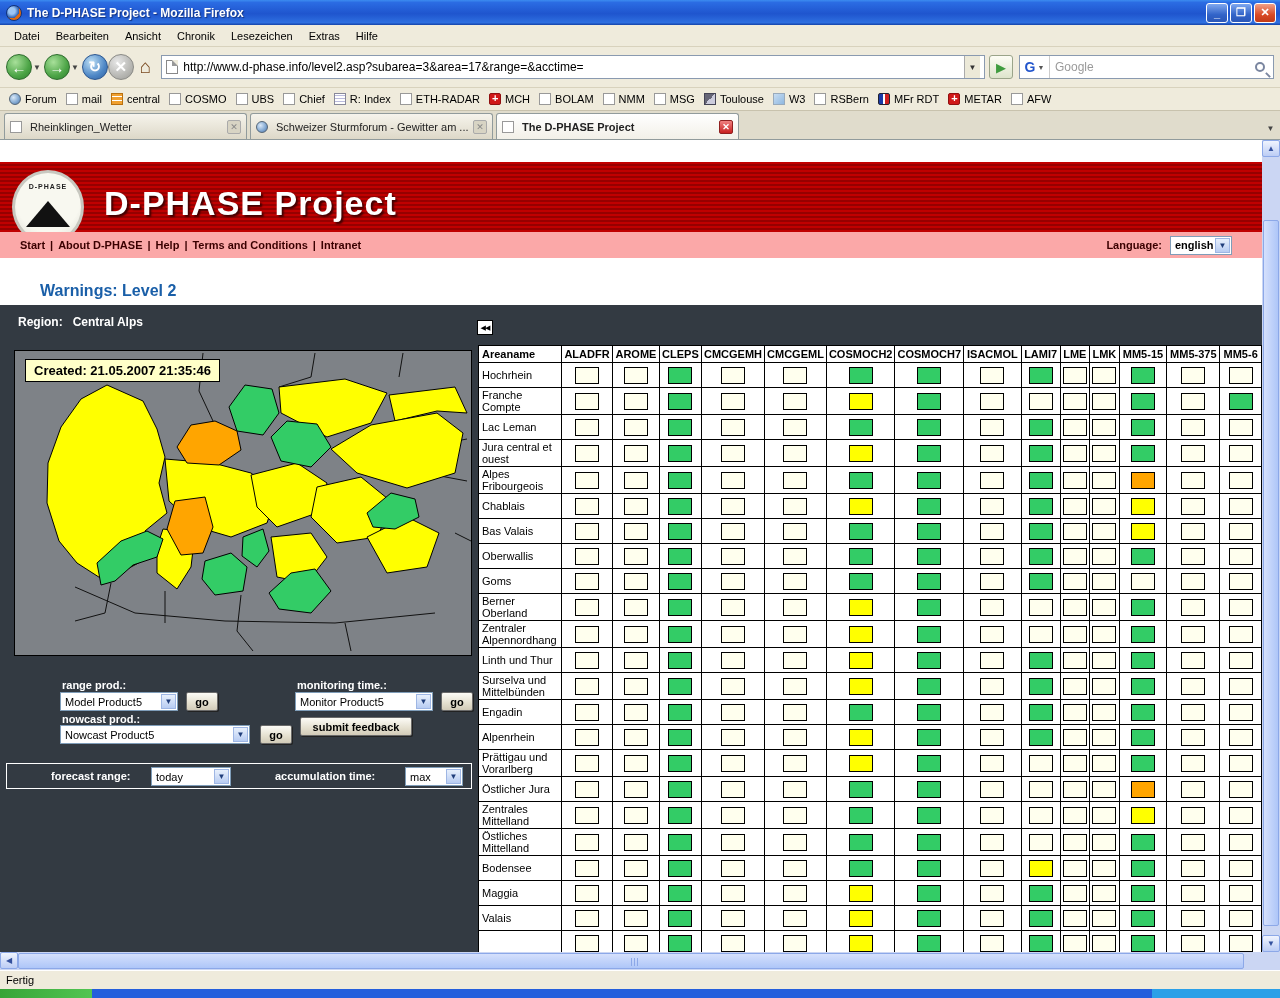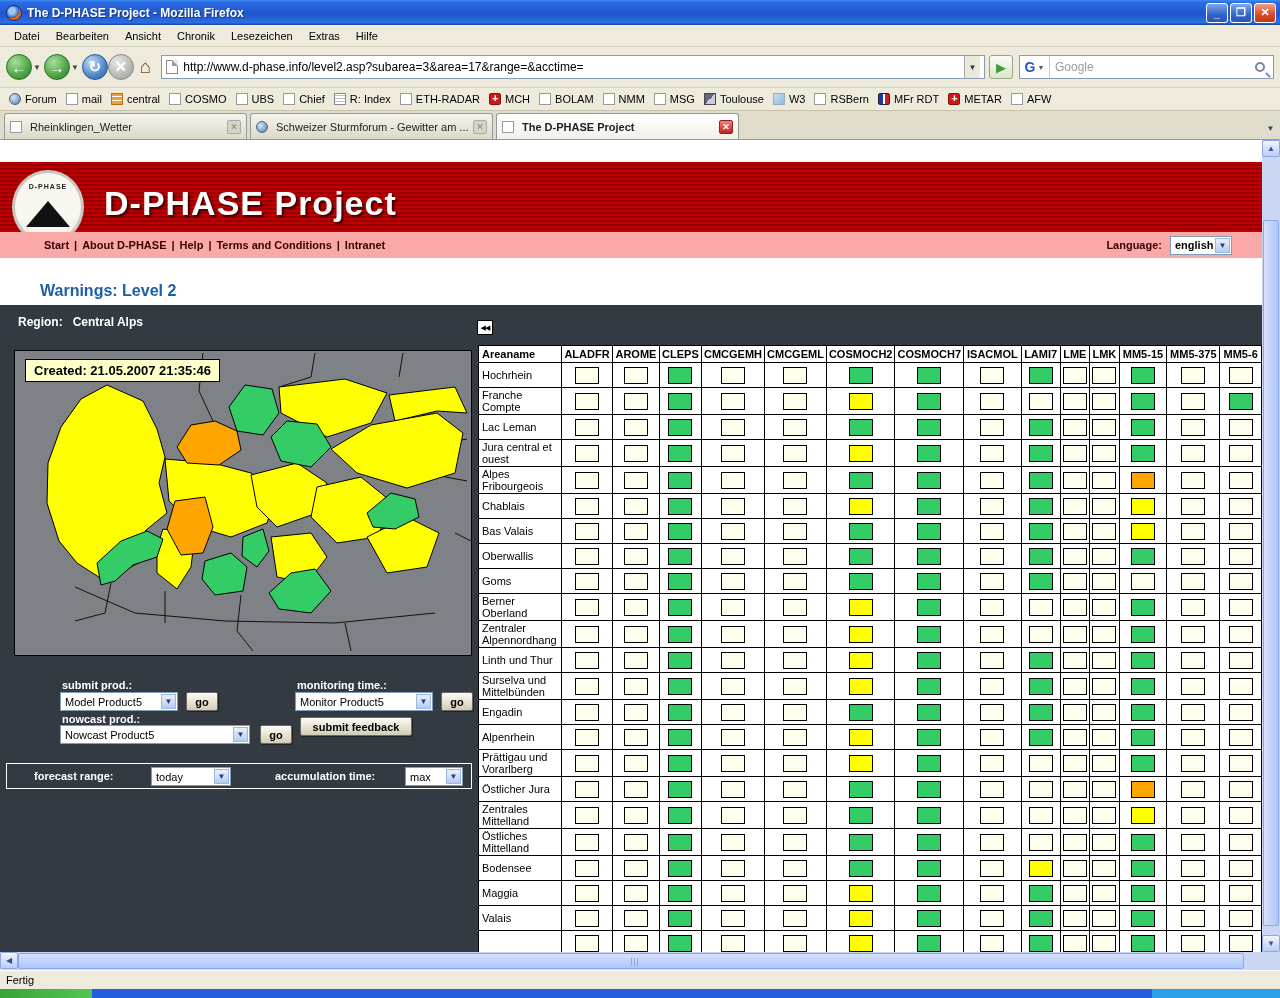--- a/index.html
+++ b/index.html
@@ -90,21 +90,21 @@
   .logo{position:absolute;left:12px;top:8px;width:72px;height:74px;border-radius:50%;
     background:radial-gradient(circle at 50% 40%,#F8F8F0 0 60%,#D8D8D0 100%);border:3px solid #C8C8C0;
     display:flex;align-items:center;justify-content:center;overflow:hidden;}
   .logo .mtn{width:0;height:0;border-left:22px solid transparent;border-right:22px solid transparent;
     border-bottom:26px solid #111;margin-top:14px;}
   .logo .cap{position:absolute;top:10px;font-size:7px;font-weight:bold;color:#222;letter-spacing:1px;}
   .site-title{position:absolute;left:104px;top:22px;font-size:34px;font-weight:bold;color:#fff;
     text-shadow:2px 2px 2px #400000;letter-spacing:1px;}
 
   .site-nav{position:absolute;left:0;top:92px;width:1262px;height:26px;background:#FBA8A8;
-    display:flex;align-items:center;padding-left:44px;font-size:11px;font-weight:bold;color:#3A0000;}
+    display:flex;align-items:center;padding-left:20px;font-size:11px;font-weight:bold;color:#3A0000;}
   .site-nav .sep{margin:0 5px;color:#3A0000;}
   .lang{position:absolute;right:30px;top:0;height:26px;display:flex;align-items:center;font-size:11px;font-weight:bold;color:#3A0000;}
   .crumbbar{position:absolute;left:0;top:120px;width:1262px;height:20px;background:#FBA8A8;
     display:flex;align-items:center;padding-left:40px;font-size:11px;color:#5A0000;border-top:2px solid #fff;}
   .pagetitle-band{position:absolute;left:0;top:140px;width:1262px;height:25px;background:#fff;}
   .pagetitle{position:absolute;left:40px;top:2px;font-size:16px;font-weight:bold;color:#1A5FA8;}
 
   .main{position:absolute;left:0;top:165px;width:1262px;height:647px;background:#333A42;}
   .regionlbl{position:absolute;left:18px;top:10px;font-size:12px;font-weight:bold;color:#fff;}
   .regionlbl .val{margin-left:10px;}
@@ -357,21 +357,21 @@
             <polygon points="256,86 272,70 302,73 316,96 296,116 266,110" fill="#33CC66" stroke="#000" stroke-width="1"></polygon>
             <polygon points="82,212 106,190 132,180 148,188 142,206 118,214 100,230 86,234" fill="#33CC66" stroke="#000" stroke-width="1"></polygon>
             <polygon points="190,210 216,202 232,216 228,240 200,244 187,228" fill="#33CC66" stroke="#000" stroke-width="1"></polygon>
             <polygon points="228,186 248,178 254,200 242,216 227,205" fill="#33CC66" stroke="#000" stroke-width="1"></polygon>
             <polygon points="254,242 276,222 300,218 316,240 296,262 264,258" fill="#33CC66" stroke="#000" stroke-width="1"></polygon>
             <polygon points="352,162 376,142 400,148 404,166 380,178 358,176" fill="#33CC66" stroke="#000" stroke-width="1"></polygon>
           </svg>
         <div class="created">Created: 21.05.2007 21:35:46</div>
       </div>
 
-      <div class="ctl-label" style="left:62px;top:374px;">submit prod.:</div>
+      <div class="ctl-label" style="left:62px;top:374px;">range prod.:</div>
       <div class="xp-sel" style="left:60px;top:387px;width:118px;">
         <span>Model Product5</span>
           <span class="arr">▼</span>
       </div>
       <div class="xpbtn" style="left:186px;top:387px;width:32px;">go</div>
 
       <div class="ctl-label" style="left:297px;top:374px;">monitoring time.:</div>
       <div class="xp-sel" style="left:295px;top:387px;width:138px;">
         <span>Monitor Product5</span>
           <span class="arr">▼</span>
@@ -380,21 +380,21 @@
 
       <div class="ctl-label" style="left:62px;top:408px;">nowcast prod.:</div>
       <div class="xp-sel" style="left:60px;top:420px;width:190px;">
         <span>Nowcast Product5</span>
           <span class="arr">▼</span>
       </div>
       <div class="xpbtn" style="left:260px;top:420px;width:32px;">go</div>
       <div class="xpbtn" style="left:300px;top:412px;width:112px;">submit feedback</div>
 
       <div class="fcstrip">
-        <div class="ctl-label" style="left:27px;top:6px;">forecast range:</div>
+        <div class="ctl-label" style="left:44px;top:6px;">forecast range:</div>
         <div class="xp-sel" style="left:144px;top:3px;width:80px;">
           <span>today</span>
             <span class="arr">▼</span>
         </div>
         <div class="ctl-label" style="left:268px;top:6px;">accumulation time:</div>
         <div class="xp-sel" style="left:398px;top:3px;width:58px;">
           <span>max</span>
             <span class="arr">▼</span>
         </div>
       </div>

